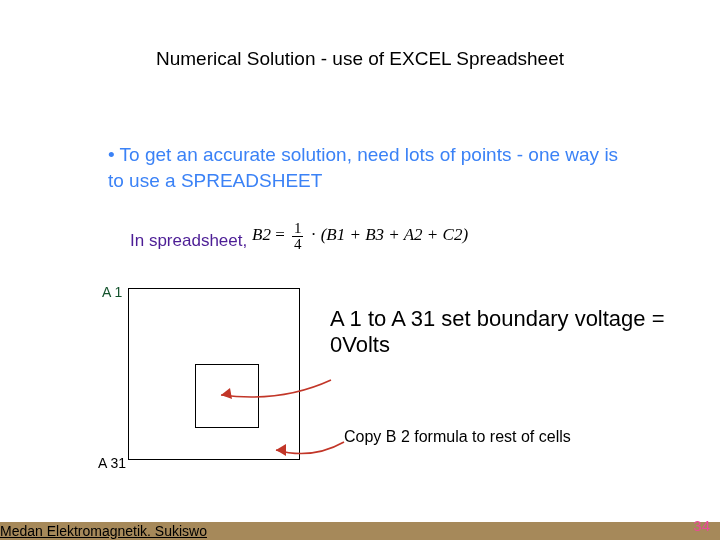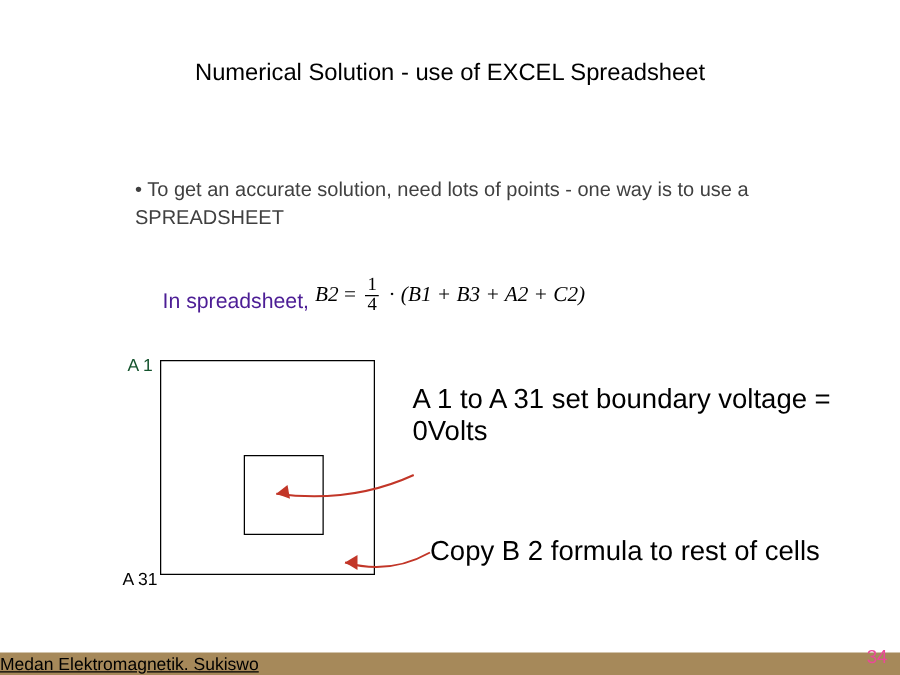--- a/index.html
+++ b/index.html
@@ -23,23 +23,23 @@
     width: 720px;
     text-align: center;
     font-size: 19px;
     color: #000;
   }
   .bullet {
     position: absolute;
     top: 142px;
     left: 108px;
     width: 520px;
-    font-size: 16px;
+    font-size: 19px;
     line-height: 1.35;
-    color: #404040;
+    color: #3b82f6;
   }
   .inspread {
     position: absolute;
     top: 231px;
     left: 130px;
     font-size: 17px;
     color: #4c1d95;
   }
   .formula {
     position: absolute;
@@ -106,21 +106,21 @@
     position: absolute;
     top: 369px;
     left: 342px;
     font-size: 17px;
     color: #000;
   }
   .caption3 {
     position: absolute;
     top: 428px;
     left: 344px;
-    font-size: 22px;
+    font-size: 16px;
     color: #000;
   }
   .arrow1 {
     position: absolute;
     top: 355px;
     left: 186px;
   }
   .arrow2 {
     position: absolute;
     top: 432px;

